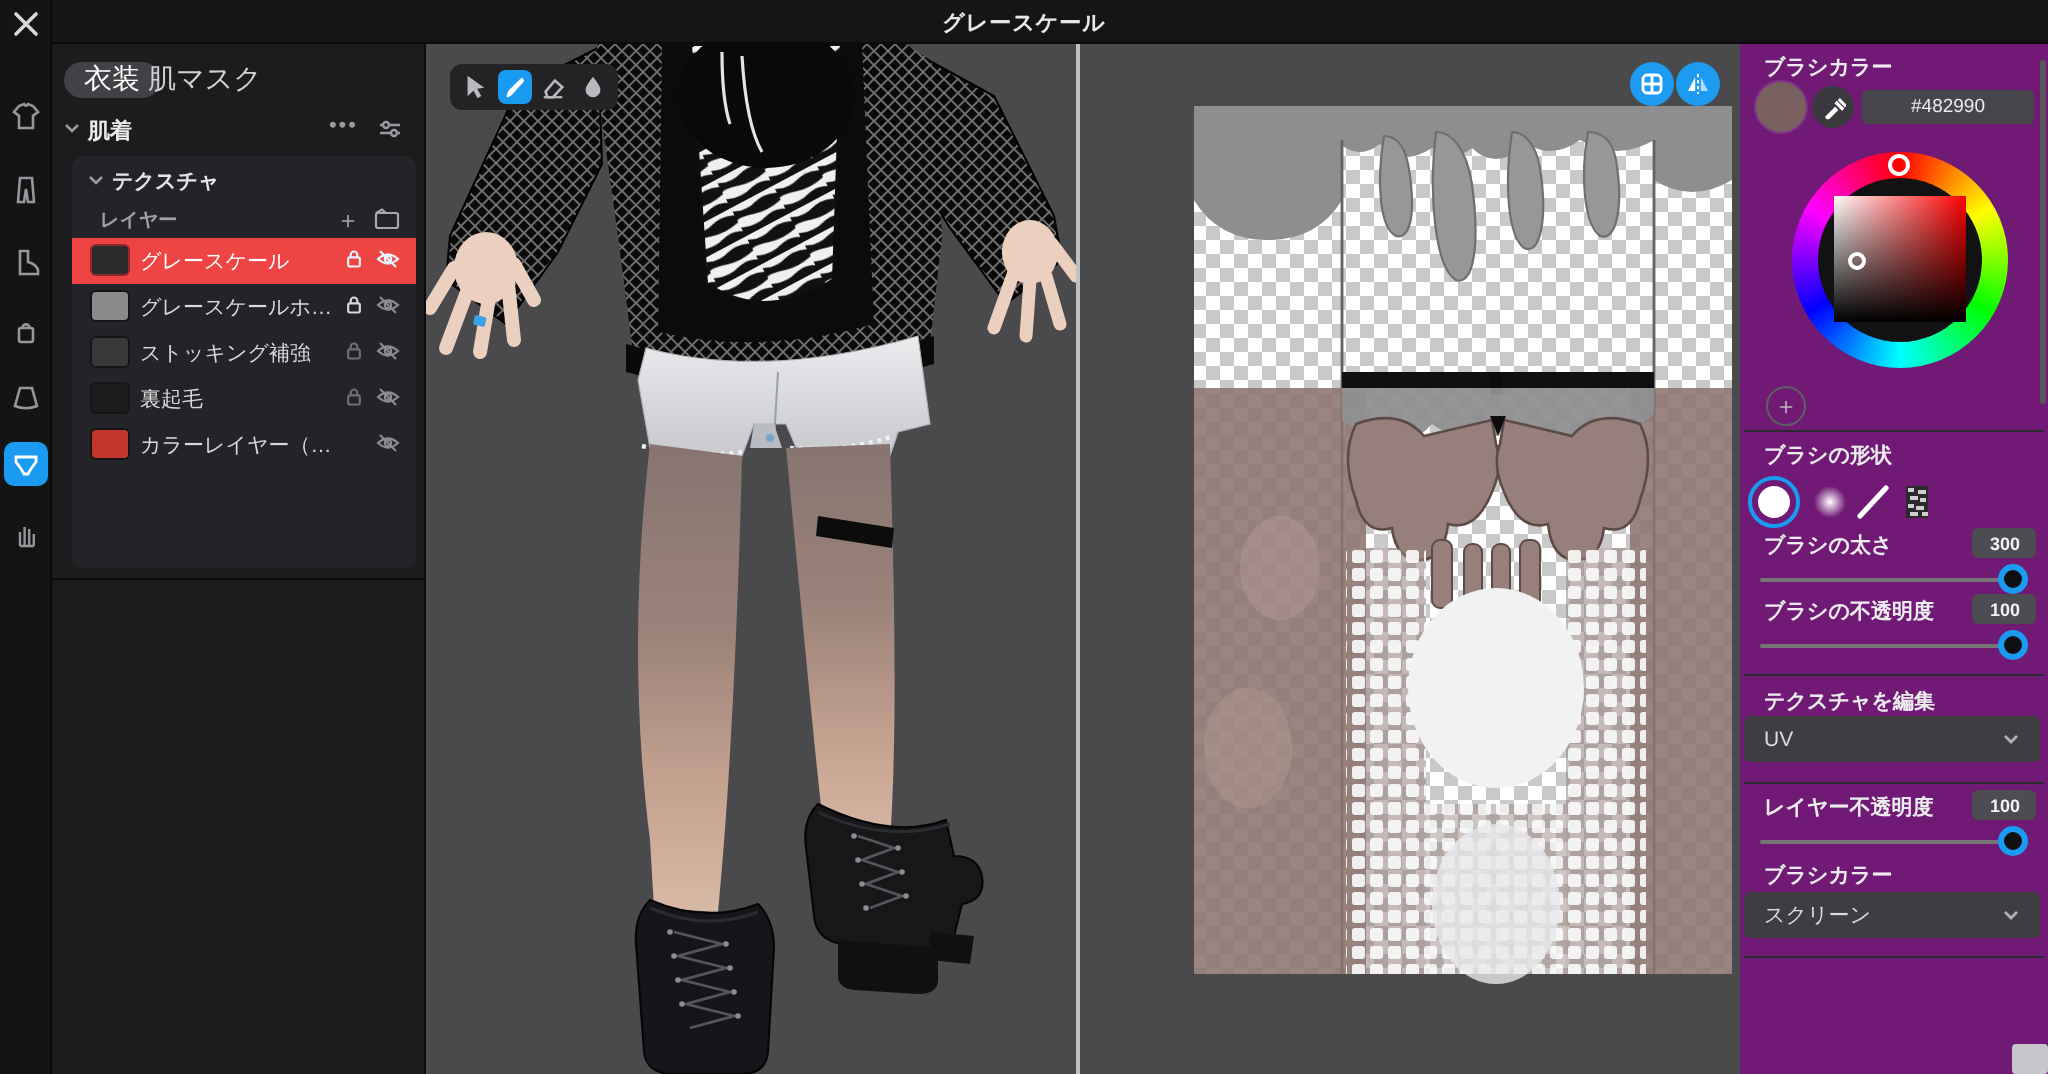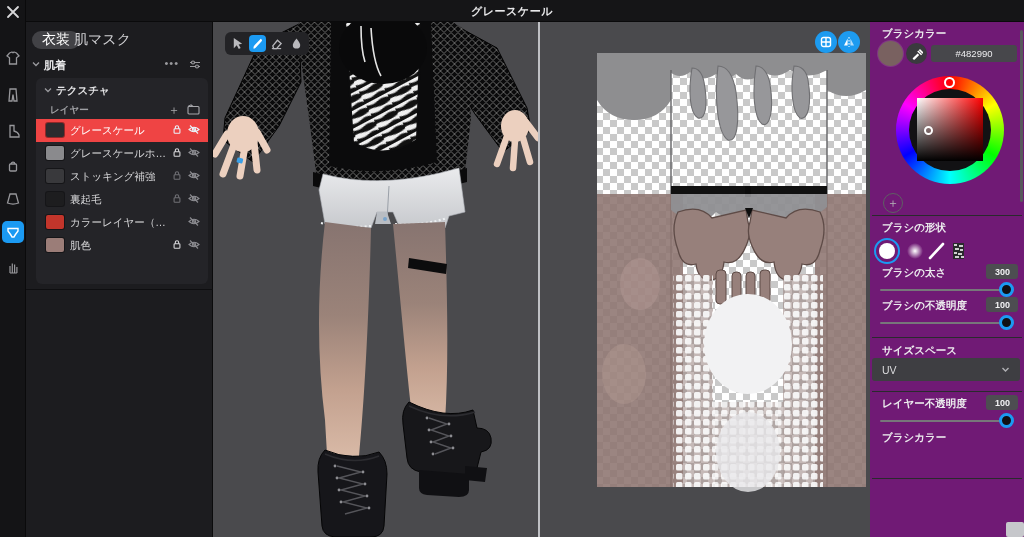--- a/index.html
+++ b/index.html
@@ -267,37 +267,20 @@
         <span class="thumb" style="background: rgb(194, 53, 43);"></span>
         <span class="name">カラーレイヤー（ベースを入れる）</span>
         <span class="eye-icon">
             <svg width="12" height="11" viewBox="0 0 12 11" fill="none" stroke="currentColor" stroke-width="1.1">
               <path d="M1,5.5 Q6,1 11,5.5 Q6,10 1,5.5 Z"></path>
               <circle cx="6" cy="5.5" r="1.6"></circle>
               <path d="M2,1.5 L10,9.5"></path>
             </svg>
           </span>
       </div>
-      <div class="layer-row" style="top:156px">
-        <span class="thumb" style="background: rgb(155, 125, 120);"></span>
-        <span class="name">肌色</span>
-        <span class="lock-icon on">
-            <svg width="10" height="11" viewBox="0 0 12 13" fill="none" stroke="currentColor" stroke-width="1.3">
-              <rect x="2.5" y="5.5" width="7" height="5.5" rx="1"></rect>
-              <path d="M4,5.5 V4 a2,2 0 0 1 4,0 V5.5"></path>
-            </svg>
-          </span>
-        <span class="eye-icon">
-            <svg width="12" height="11" viewBox="0 0 12 11" fill="none" stroke="currentColor" stroke-width="1.1">
-              <path d="M1,5.5 Q6,1 11,5.5 Q6,10 1,5.5 Z"></path>
-              <circle cx="6" cy="5.5" r="1.6"></circle>
-              <path d="M2,1.5 L10,9.5"></path>
-            </svg>
-          </span>
-      </div>
     </div>
 
     <div class="side-hr"></div>
   </div>
 
   <div class="viewport3d">
     <svg width="325" height="515" viewBox="0 0 325 515">
       <defs>
         <pattern id="net" width="7" height="7" patternUnits="userSpaceOnUse">
           <rect width="7" height="7" fill="#0a0a0b"></rect>
@@ -554,37 +537,45 @@
     </div>
 
     <div class="rp-label" style="top:299px">ブラシの不透明度</div>
     <div class="valbox" style="top:297px">100</div>
     <div class="slider" style="top:315px">
       <div class="track"></div>
       <div class="handle"></div>
     </div>
 
     <div class="rp-hr" style="top:337px"></div>
-    <div class="rp-label" style="top:344px">サイズスペース</div>
+    <div class="rp-label" style="top:344px">テクスチャを編集</div>
     <div class="dropdown" style="top:358px">
       <span>UV</span>
       <span class="chev">
           <svg width="9" height="9" viewBox="0 0 9 9">
             <path d="M1.5,3 L4.5,6 L7.5,3" fill="none" stroke="currentColor" stroke-width="1.4"></path>
           </svg>
         </span>
     </div>
 
     <div class="rp-hr" style="top:391px"></div>
     <div class="rp-label" style="top:397px">レイヤー不透明度</div>
     <div class="valbox" style="top:395px">100</div>
     <div class="slider" style="top:413px">
       <div class="track"></div>
       <div class="handle"></div>
     </div>
 
     <div class="rp-label" style="top:431px">ブラシカラー</div>
+    <div class="dropdown" style="top:446px">
+      <span>スクリーン</span>
+      <span class="chev">
+          <svg width="9" height="9" viewBox="0 0 9 9">
+            <path d="M1.5,3 L4.5,6 L7.5,3" fill="none" stroke="currentColor" stroke-width="1.4"></path>
+          </svg>
+        </span>
+    </div>
     <div class="rp-hr" style="top:478px"></div>
     <div class="rscroll"></div>
   </div>
 
   <div class="corner"></div>
 </div>
 
 </body></html>

